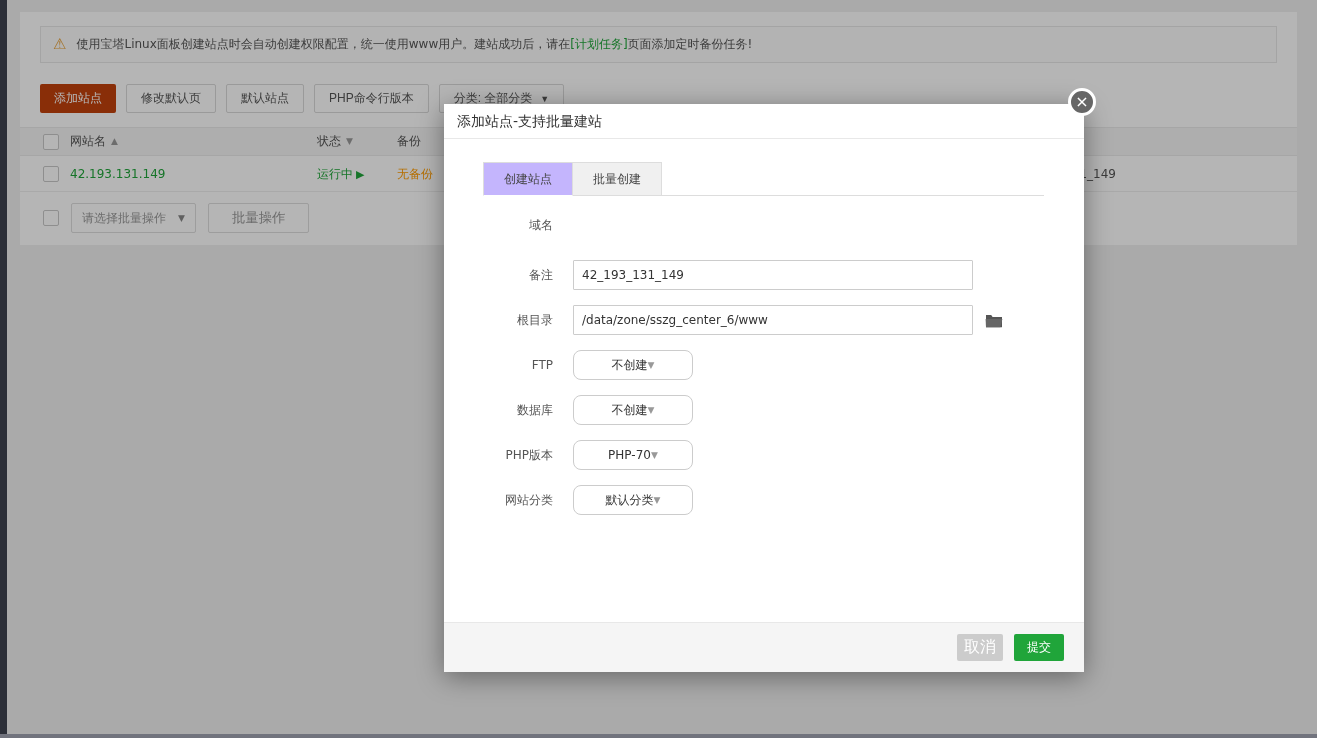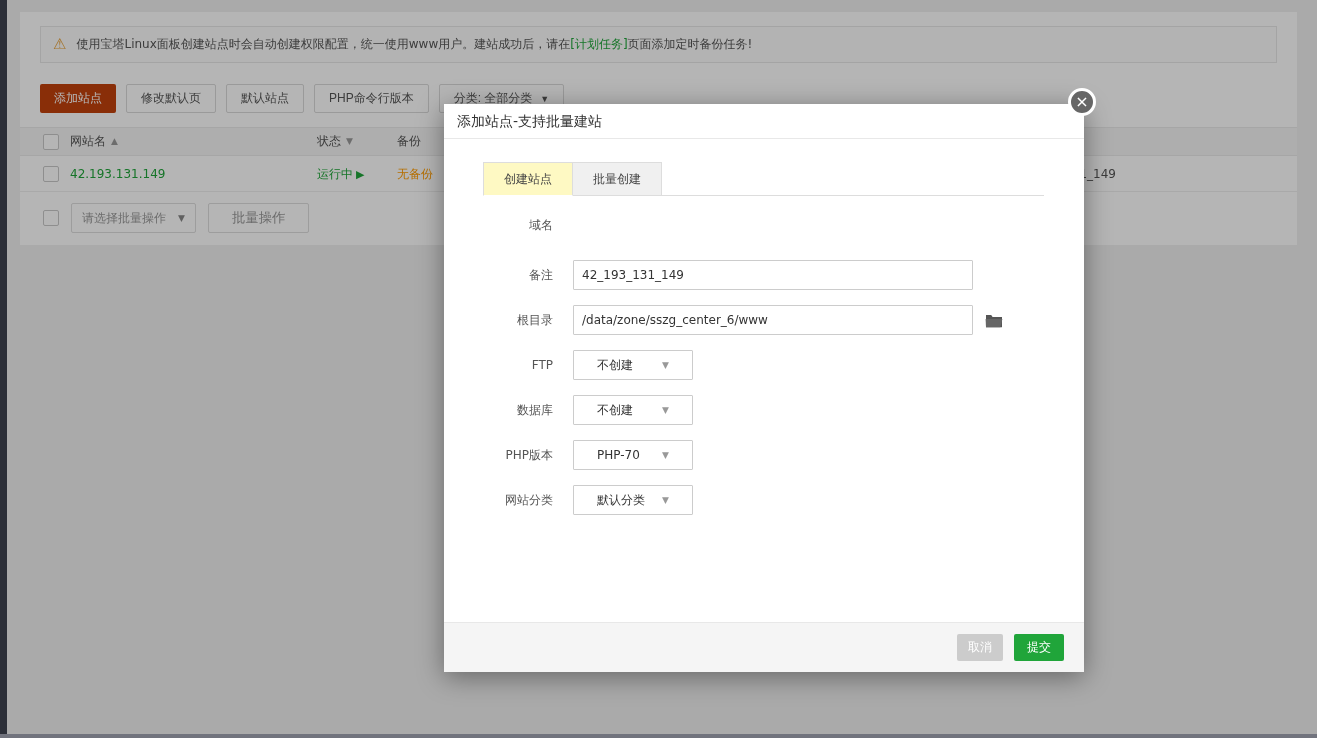--- a/index.html
+++ b/index.html
@@ -47,35 +47,35 @@
   
   .overlay { position:absolute; inset:0; background:rgba(0,0,0,0.29); z-index:5; }
 
   
   .modal { position:absolute; left:444px; top:104px; width:640px; height:568px; background:#fff; z-index:10; box-shadow:0 5px 25px rgba(0,0,0,0.4); }
   .modal-header { height:35px; line-height:35px; padding-left:13px; border-bottom:1px solid #e8e8e8; font-size:14px; color:#333; }
   .close-btn { position:absolute; top:-16px; left:624px; width:28px; height:28px; border-radius:50%; background:#666; border:3px solid #fff; color:#fff; font-size:16px; line-height:21px; text-align:center; cursor:pointer; z-index:11; }
 
   .tabs { display:flex; margin:23px 40px 0 39px; border-bottom:1px solid #ddd; height:34px; }
   .tab { height:34px; line-height:32px; padding:0 20px; border:1px solid #ddd; margin-bottom:-1px; cursor:pointer; color:#444; background:#f0f0f0; }
-  .tab.active { background:#fef9c3; border-bottom:1px solid #fff; }
+  .tab.active { background:#c4b5fd; border-bottom:1px solid #fff; }
   .tab + .tab { border-left:none; }
 
   .form { margin-top:14px; }
   .form-row { display:flex; margin-bottom:15px; align-items:center; }
   .form-row.top { align-items:flex-start; margin-bottom:20px; }
   .flabel { width:109px; text-align:right; margin-right:20px; color:#555; line-height:30px; flex:none; }
   .ftextarea { width:441px; height:97px; border:1px solid #ccc; border-radius:1px; padding:6px 8px; font-size:12px; color:#333; resize:none; font-family:"DejaVu Sans","Liberation Sans",sans-serif; outline:none; }
   .finput { width:400px; height:30px; border:1px solid #ccc; border-radius:1px; padding:0 8px; font-size:12px; color:#333; outline:none; font-family:"DejaVu Sans","Liberation Sans",sans-serif; }
-  .fselect { width:120px; height:30px; border:1px solid #ccc; border-radius:1px; display:flex; align-items:center; justify-content:space-between; padding:0 23px; color:#333; cursor:pointer; background:#fff; }
+  .fselect { width:120px; height:30px; border:1px solid #ccc; border-radius:8px; display:flex; align-items:center; justify-content:center; padding:0 23px; color:#333; cursor:pointer; background:#fff; }
   .fselect .arr { font-size:9px; color:#999; }
   .folder-btn { margin-left:12px; cursor:pointer; display:flex; align-items:center; }
 
   .modal-footer { position:absolute; left:0; right:0; bottom:0; height:50px; background:#f5f5f5; border-top:1px solid #e8e8e8; display:flex; align-items:center; justify-content:flex-end; padding-right:20px; gap:11px; }
-  .btn-cancel { width:46px; height:27px; background:#ccc; color:#fff; border:none; border-radius:2px; font-size:12px; cursor:pointer; font-family:inherit; }
+  .btn-cancel { width:46px; height:27px; background:#ccc; color:#fff; border:none; border-radius:2px; font-size:16px; cursor:pointer; font-family:inherit; }
   .btn-submit { width:50px; height:27px; background:#20a53a; color:#fff; border:none; border-radius:2px; font-size:12px; cursor:pointer; font-family:inherit; }
 </style>
 </head>
 <body>
 
 <div class="screen">
 
   <div class="left-strip"></div>
   <div class="bottom-strip"></div>
 

